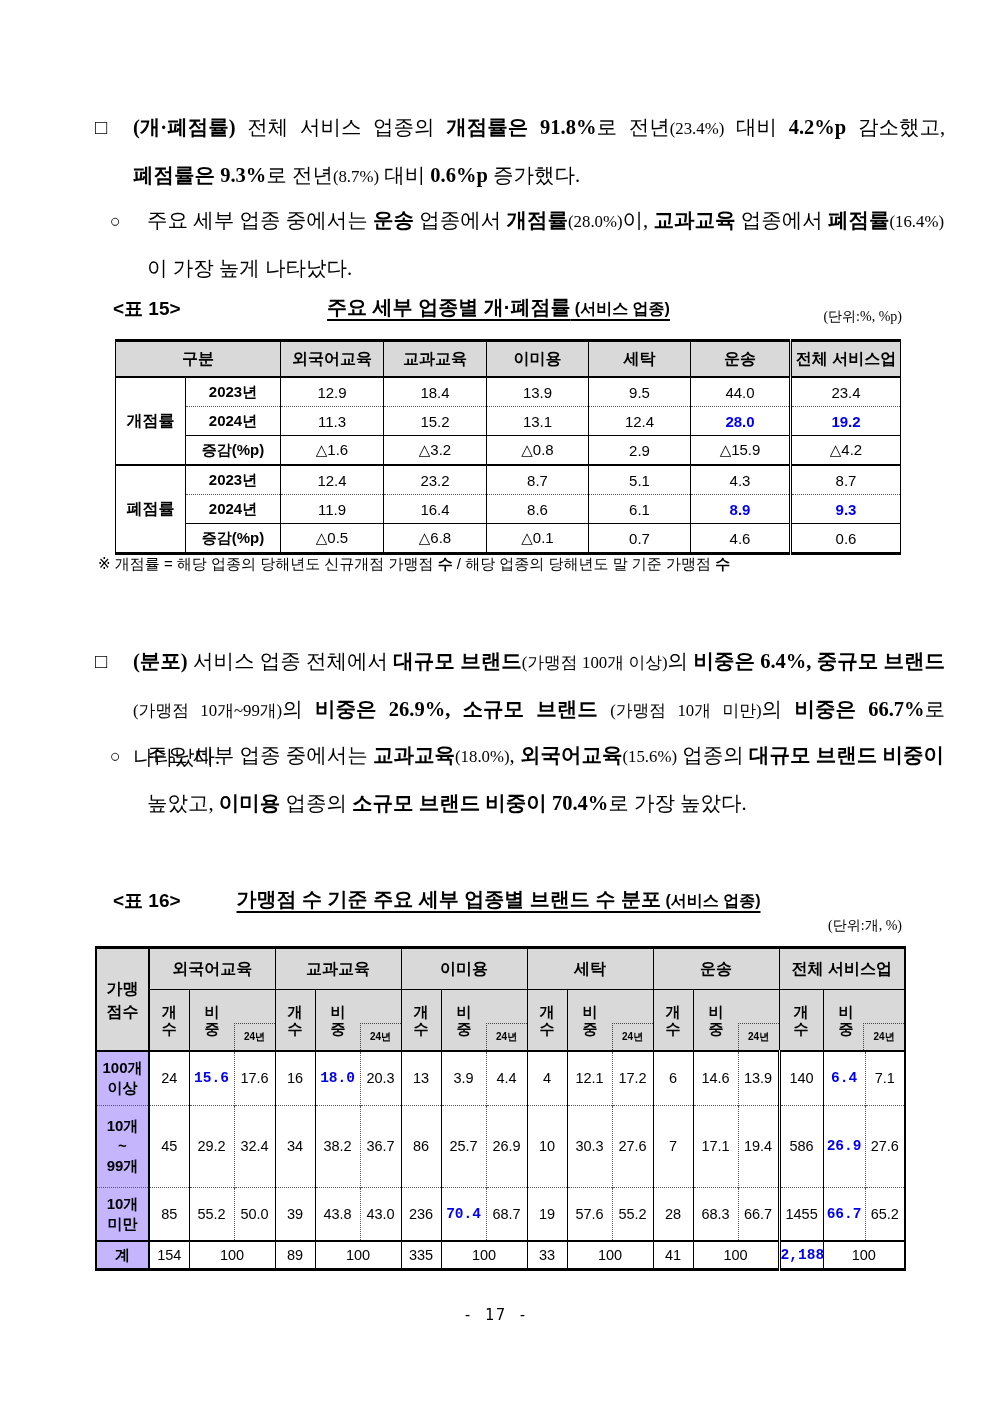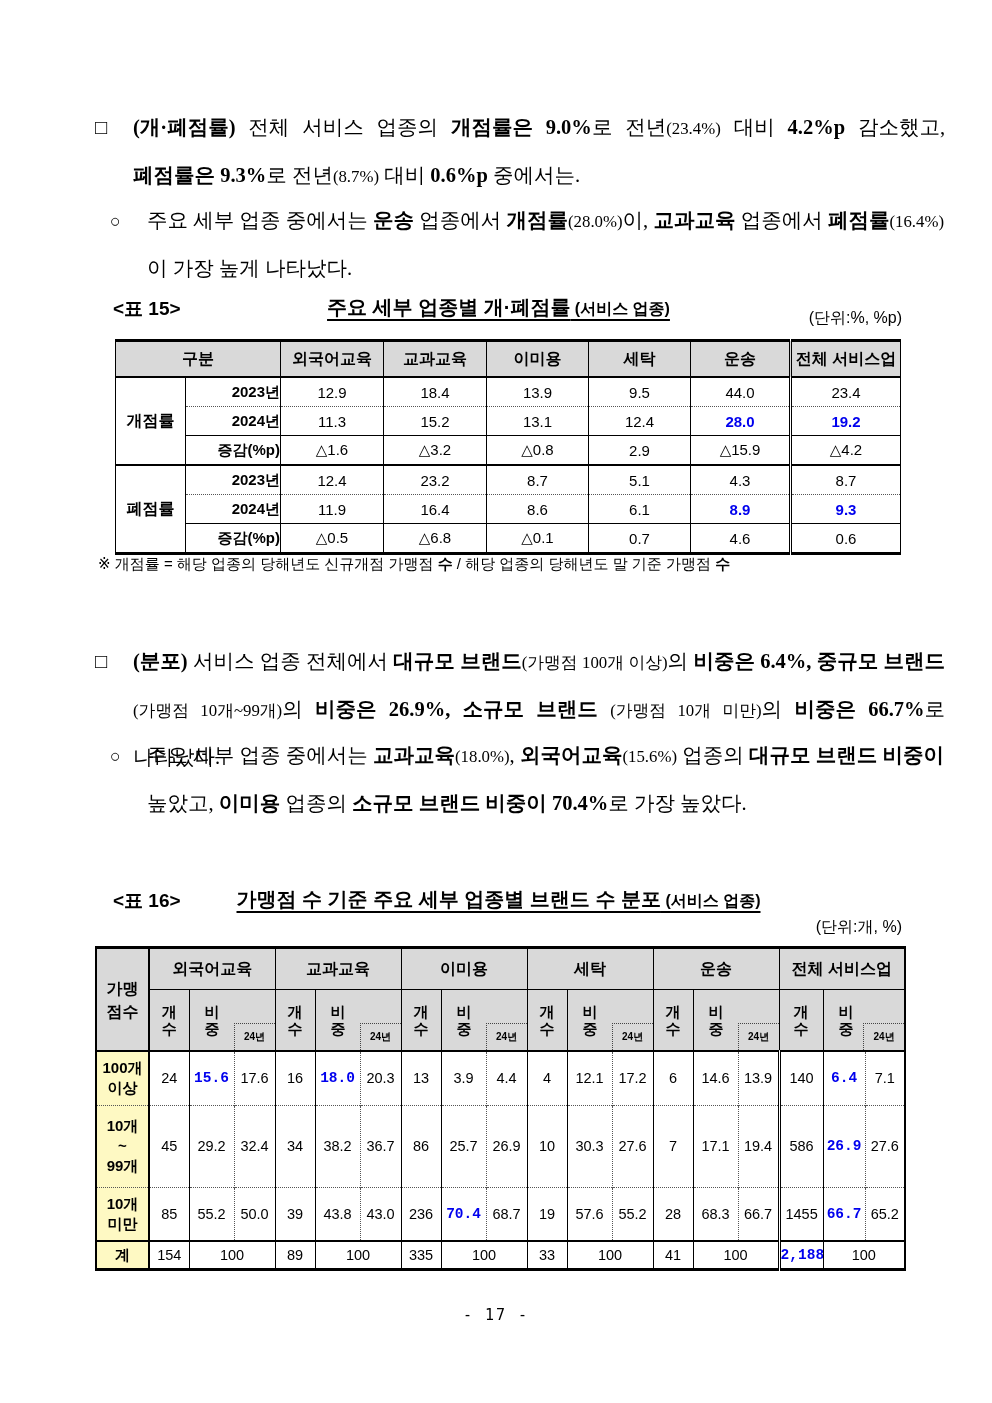--- a/index.html
+++ b/index.html
@@ -15,34 +15,34 @@
   .para.circle .marker{width:37px;font-weight:normal;font-size:18px;}
   .para .b{font-weight:bold;}
   .para .sm{font-size:0.82em;}
 
   
   .caption{position:absolute;left:95px;width:807px;text-align:center;
            font-family:"Liberation Sans","DejaVu Sans",sans-serif;}
   .cap-label{position:absolute;left:18px;top:2px;font-weight:bold;font-size:19px;}
   .cap-title{font-weight:bold;font-size:20px;text-decoration:underline;text-underline-offset:5px;}
   .cap-suffix{font-size:16px;}
-  .unit{position:absolute;right:90px;font-family:Liberation Sans, sans-serif;
-        font-size:16px;}
+  .unit{position:absolute;right:90px;font-family:Liberation Serif, serif;
+        font-size:14px;}
 
   
   .t15{position:absolute;left:115px;top:339px;border-collapse:collapse;table-layout:fixed;
        width:785px;font-family:"Liberation Sans","DejaVu Sans",sans-serif;
        border-top:3px solid #000;border-bottom:3px solid #000;
        border-left:1px solid #000;border-right:1px solid #000;}
   .t15 th{background:var(--hdr);font-weight:bold;font-size:16px;height:30px;
           border-bottom:2px solid #000;border-left:1px solid #000;padding:2px;}
   .t15 th:first-child{border-left:none;}
   .t15 td{height:28px;text-align:center;font-size:15px;padding:0;border-left:1px solid #000;}
   .t15 td.glabel{font-weight:bold;font-size:16px;border-left:none;}
-  .t15 td.ylabel{font-weight:bold;text-align:right;}
+  .t15 td.ylabel{font-weight:bold;}
   .t15 tr.dot td{border-top:1px dotted #555;}
   .t15 tr.sub td{border-top:1px solid #000;}
   .t15 tr.grp td{border-top:2px solid #000;}
   .t15 .tot{border-left:3px double #000;}
   .t15 .blue{color:var(--blue);font-weight:bold;}
 
   
   .footnote{position:absolute;left:98px;width:808px;
             font-family:"Liberation Sans","DejaVu Sans",sans-serif;
             font-size:15px;line-height:32px;word-break:keep-all;}
@@ -60,39 +60,39 @@
   .t16 tr.sub th{border-bottom:2px solid #000;height:60px;}
   .t16 th.cnt-h{font-size:15px;line-height:17px;border-left:1px solid #000;}
   .t16 th.shr-h{position:relative;border-left:1px solid #000;}
   .t16 .shr-label{position:absolute;left:0;top:0;width:45px;height:100%;
                   display:flex;align-items:center;justify-content:center;
                   font-size:15px;line-height:17px;font-weight:bold;}
   .t16 .prev-box{position:absolute;right:0;bottom:0;width:40px;height:26px;
                  border-top:1px dotted #444;border-left:1px dotted #444;
                  display:flex;align-items:center;justify-content:center;
                  font-size:10px;font-weight:bold;}
-  .t16 tbody th.rlabel{background:#fef9c3;font-size:15px;line-height:20px;font-weight:bold;
+  .t16 tbody th.rlabel{background:#c4b5fd;font-size:15px;line-height:20px;font-weight:bold;
                        border-right:2px solid #000;}
   .t16 td{text-align:center;font-size:14.5px;padding:0;border-left:1px solid #000;overflow:hidden;}
   .t16 td.prv{border-left:1px dotted #555;}
   .t16 tbody tr.dotrow td,.t16 tbody tr.dotrow th{border-top:1px dotted #555;}
   .t16 tbody tr.total td,.t16 tbody tr.total th{border-top:2px solid #000;}
   .t16 .tot{border-left:3px double #000;}
   .t16 .blue{color:var(--blue);font-weight:bold;font-family:Liberation Mono, monospace;}
 
   .pagenum{position:absolute;left:0;width:992px;text-align:center;top:1306px;
            font-family:"DejaVu Sans Mono","Liberation Mono",monospace;font-size:15px;letter-spacing:2px;}
 </style>
 </head>
 <body>
 
 <div class="page">
 
   <div class="para" style="top:104px;left:95px;width:812px;">
-    <span class="marker">□</span><span><span class="b">(개·폐점률) </span><span>전체 서비스 업종의 </span><span class="b">개점률은 9.0%</span><span>로 전년</span><span class="sm">(23.4%)</span><span> 대비 </span><span class="b">4.2%p </span><span>감소했고, </span><span class="b">폐점률은 9.3%</span><span>로 전년</span><span class="sm">(8.7%)</span><span> 대비 </span><span class="b">0.6%p </span><span>중에서는.</span></span>
+    <span class="marker">□</span><span><span class="b">(개·폐점률) </span><span>전체 서비스 업종의 </span><span class="b">개점률은 91.8%</span><span>로 전년</span><span class="sm">(23.4%)</span><span> 대비 </span><span class="b">4.2%p </span><span>감소했고, </span><span class="b">폐점률은 9.3%</span><span>로 전년</span><span class="sm">(8.7%)</span><span> 대비 </span><span class="b">0.6%p </span><span>증가했다.</span></span>
   </div>
 
   <div class="para circle" style="top:197px;left:110px;width:797px;">
     <span class="marker">○</span><span><span>주요 세부 업종 중에서는 </span><span class="b">운송 </span><span>업종에서 </span><span class="b">개점률</span><span class="sm">(28.0%)</span><span>이, </span><span class="b">교과교육 </span><span>업종에서 </span><span class="b">폐점률</span><span class="sm">(16.4%)</span><span>이 가장 높게 나타났다.</span></span>
   </div>
 
   <div class="caption" style="top:294px;">
     <span class="cap-label">&lt;표 15&gt;</span>
     <span class="cap-title"><span>주요 세부 업종별 개·폐점률</span><span class="cap-suffix"> (서비스 업종)</span></span>
   </div>

